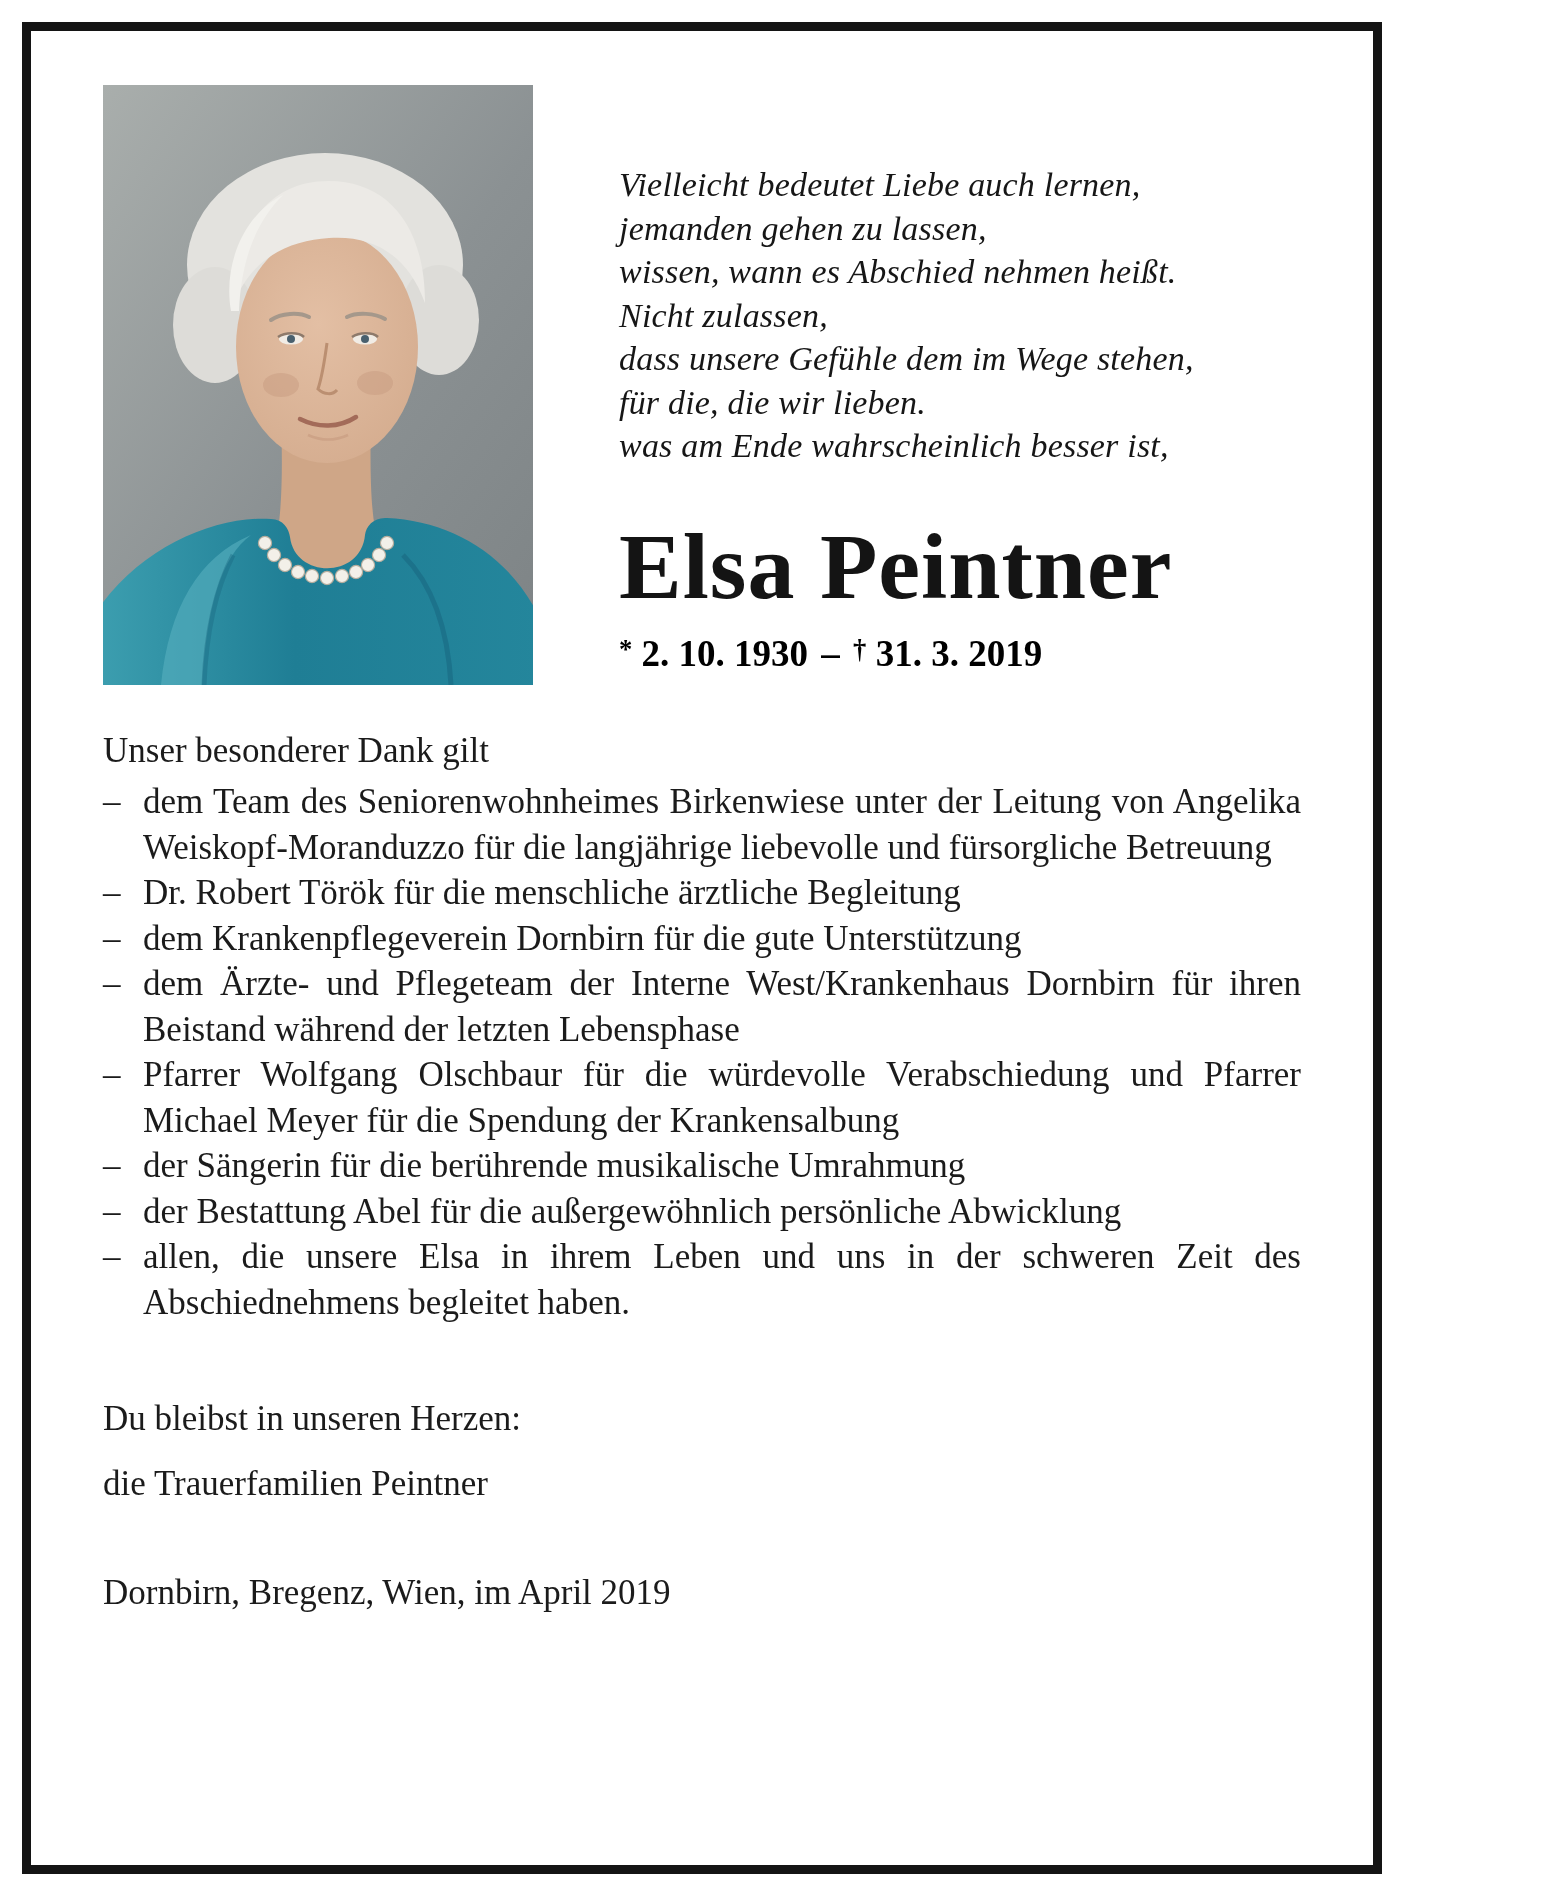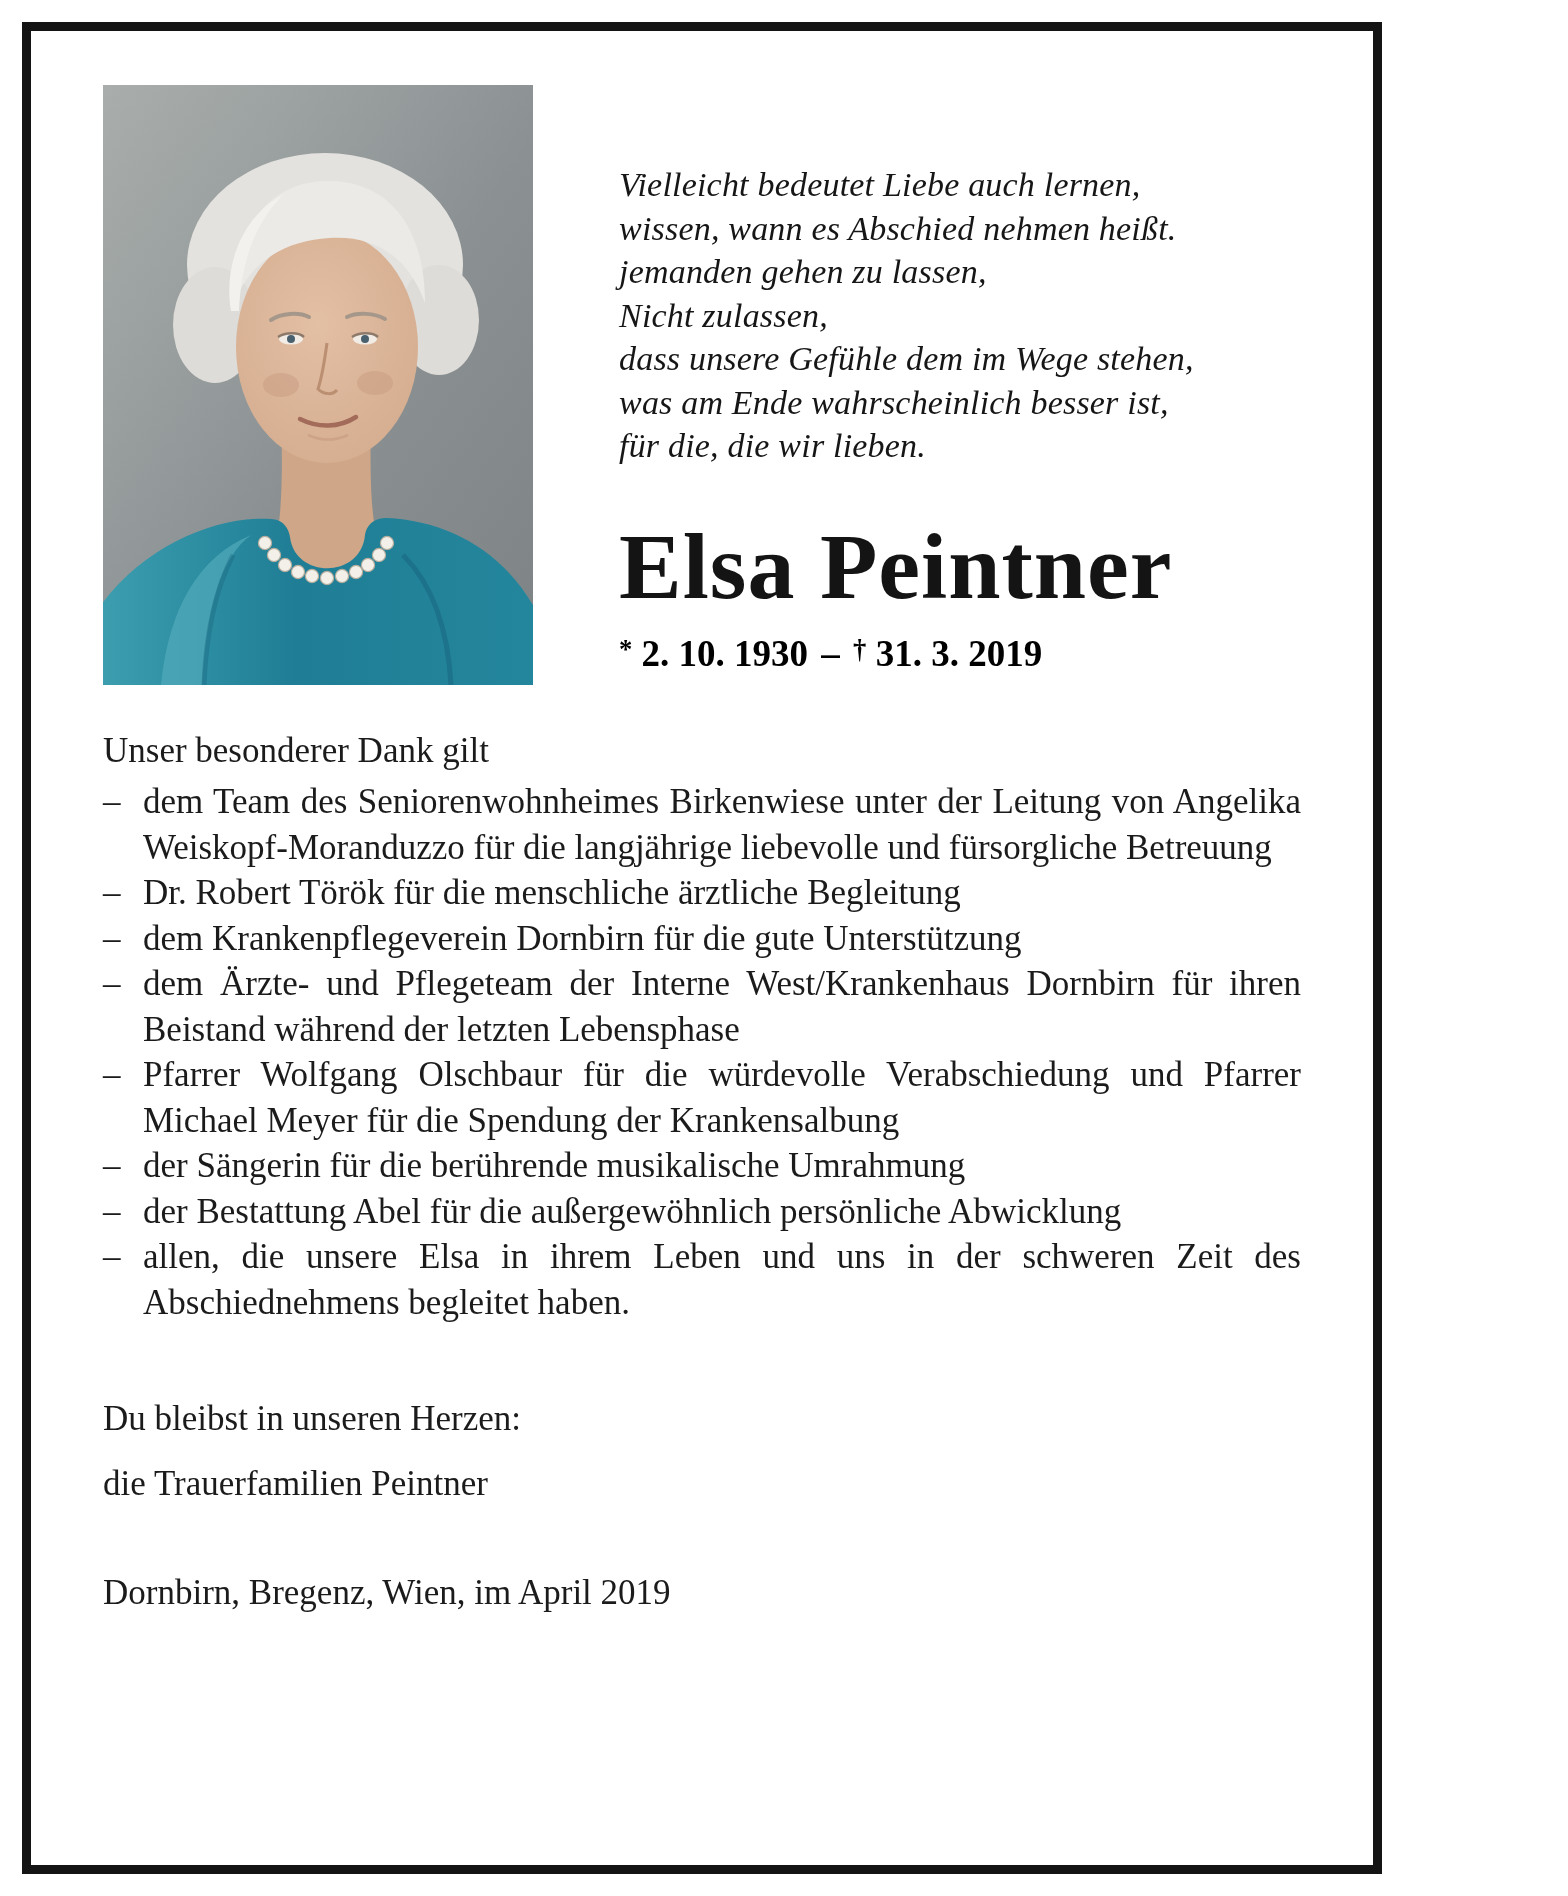--- a/index.html
+++ b/index.html
@@ -129,26 +129,26 @@
             <circle cx="265" cy="480" r="6.6"></circle>
               <circle cx="276" cy="470" r="6.6"></circle>
             <circle cx="284" cy="458" r="6.6"></circle>
           </g>
         </svg>
       </div>
 
       <div class="header-right">
         <div class="poem">
           <div class="poem-line">Vielleicht bedeutet Liebe auch lernen,</div>
+          <div class="poem-line">jemanden gehen zu lassen,</div>
           <div class="poem-line">wissen, wann es Abschied nehmen heißt.</div>
-          <div class="poem-line">jemanden gehen zu lassen,</div>
           <div class="poem-line">Nicht zulassen,</div>
           <div class="poem-line">dass unsere Gefühle dem im Wege stehen,</div>
+          <div class="poem-line">für die, die wir lieben.</div>
           <div class="poem-line">was am Ende wahrscheinlich besser ist,</div>
-          <div class="poem-line">für die, die wir lieben.</div>
         </div>
 
         <h1 class="name">Elsa Peintner</h1>
 
         <div class="dates">
           <span class="sym">*</span>
           <span>2. 10. 1930</span>
           <span class="sep">–</span>
           <span class="sym">†</span>
           <span>31. 3. 2019</span>

